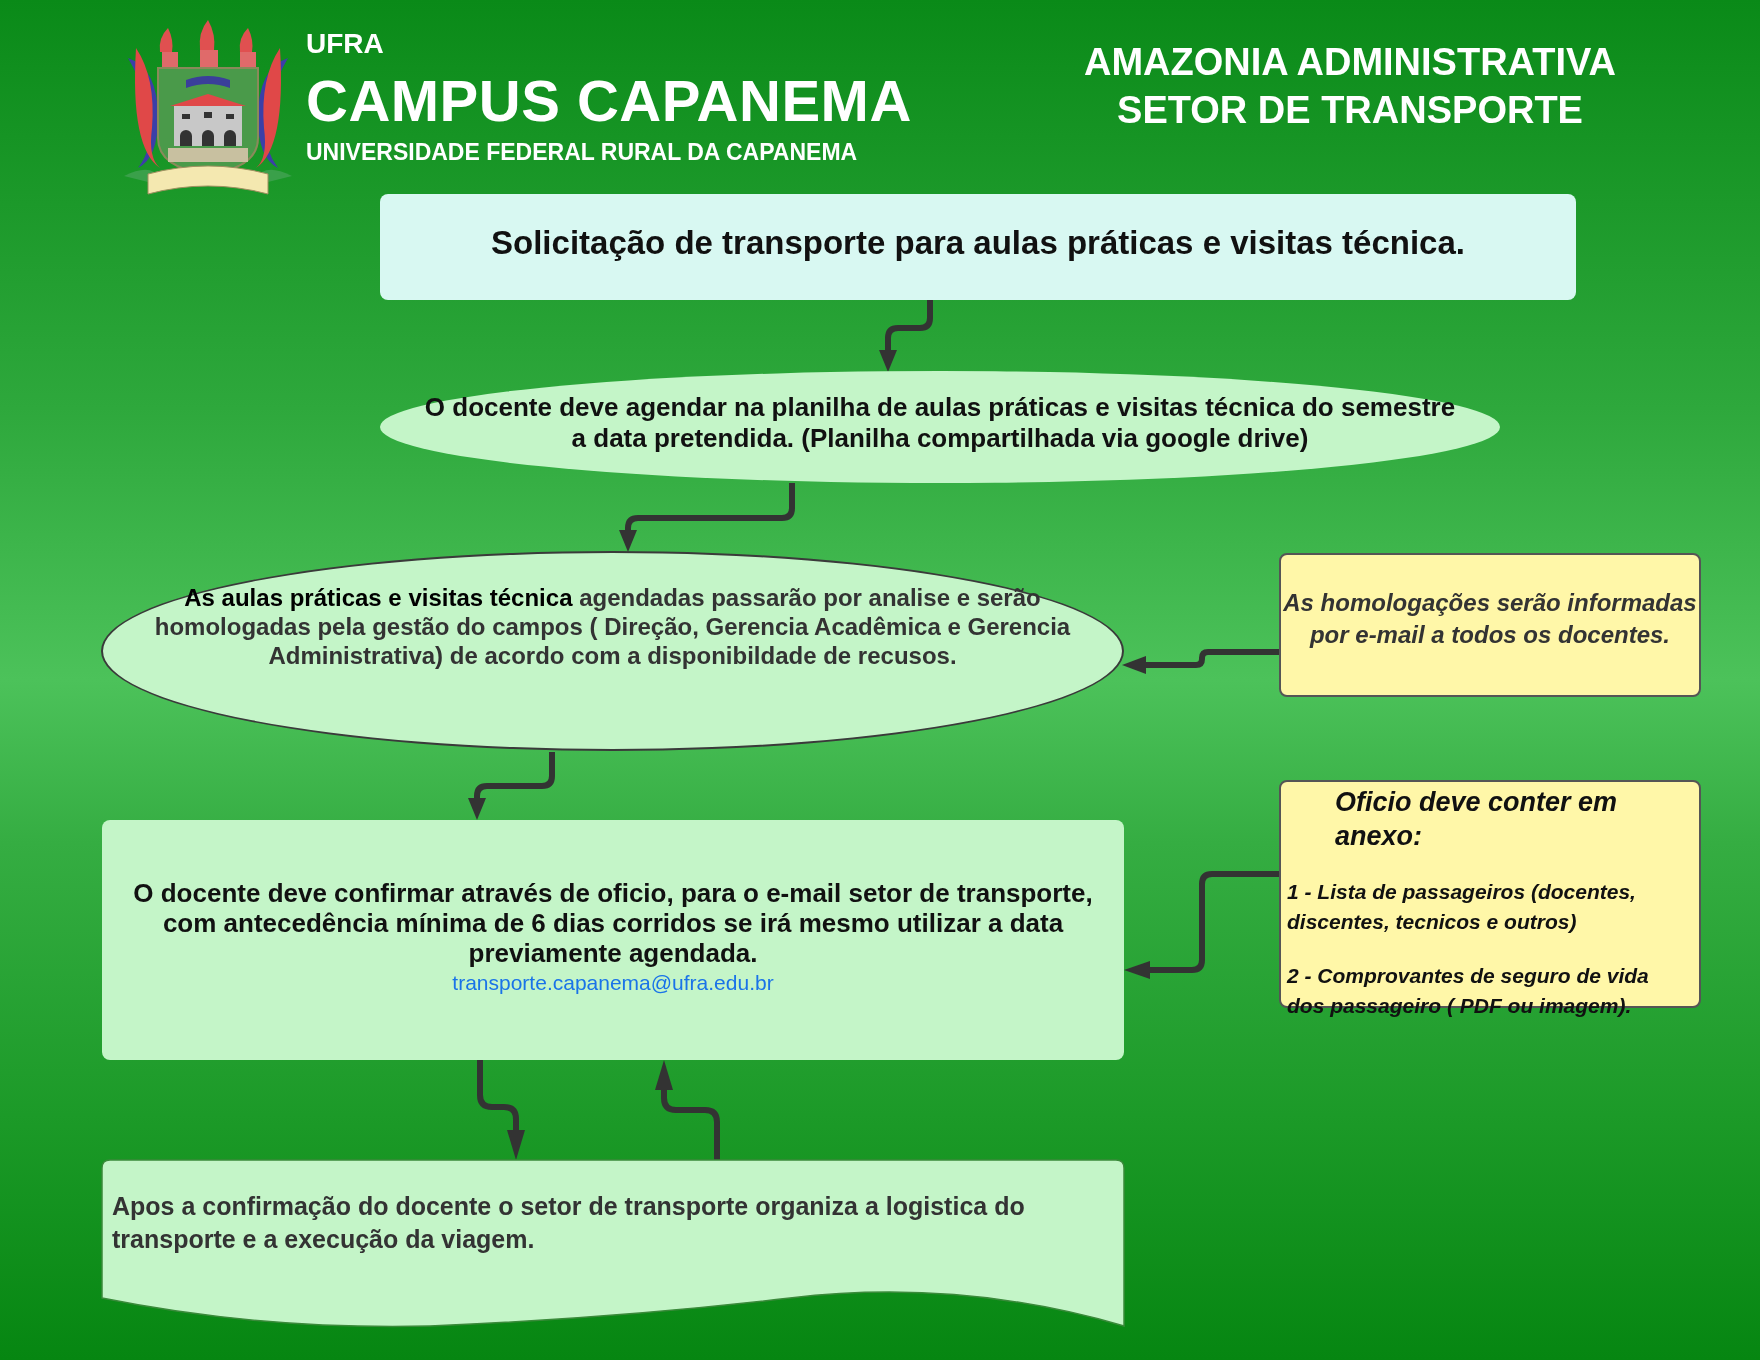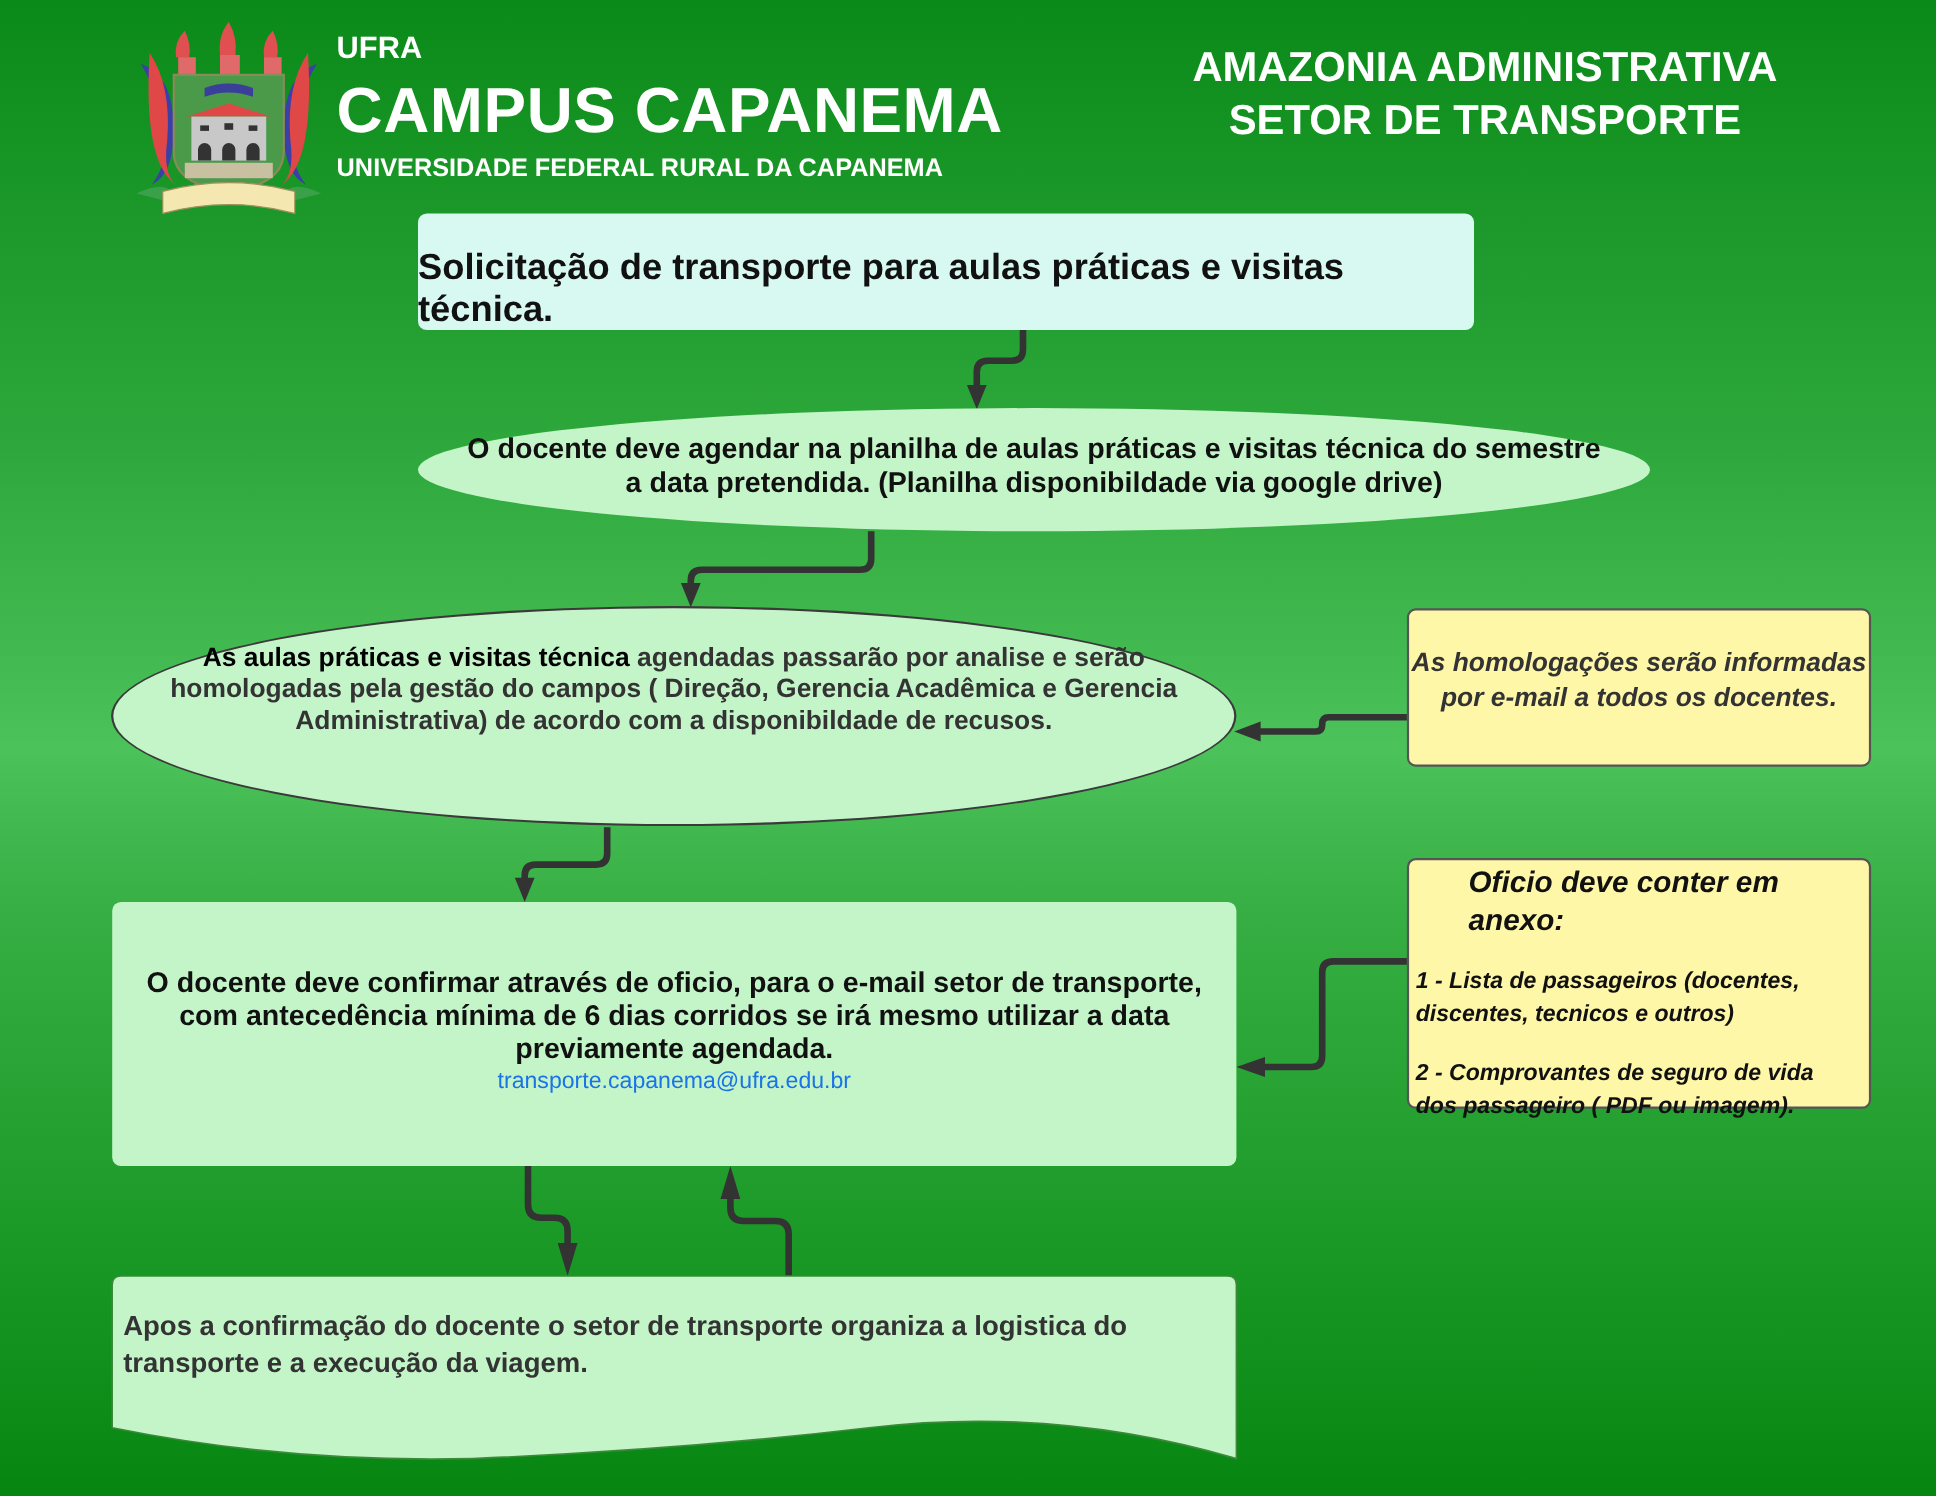--- a/index.html
+++ b/index.html
@@ -9,21 +9,21 @@
     font-family: "Liberation Sans", sans-serif;
   }
   .abs { position: absolute; }
   .logo { left: 118px; top: 18px; width: 180px; height: 186px; }
   .hdr-ufra { left: 306px; top: 28px; color: #fff; font-size: 28px; font-weight: bold; }
   .hdr-campus { left: 306px; top: 67px; color: #fff; font-size: 58px; font-weight: bold; letter-spacing: 0.5px; }
   .hdr-univ { left: 306px; top: 139px; color: #fff; font-size: 23px; font-weight: bold; }
   .hdr-right { left: 1040px; top: 38px; width: 620px; color: #fff; font-size: 38px; font-weight: bold; text-align: center; line-height: 48px; }
 
   .box-title {
-    left: 380px; top: 194px; width: 960px; height: 106px;
+    left: 380px; top: 194px; width: 1196px; height: 106px;
     background: #d8f8f2; border-radius: 8px;
     display: flex; align-items: flex-start; justify-content: center;
     box-sizing: border-box; padding-top: 30px;
     font-size: 33px; font-weight: bold; color: #111;
   }
   .ellipse1 {
     left: 380px; top: 371px; width: 1120px; height: 112px;
     background: #c4f5c8; border-radius: 50%;
     display: flex; align-items: center; justify-content: center; text-align: center;
     font-size: 26px; font-weight: bold; color: #111; line-height: 31px;
@@ -134,21 +134,21 @@
     <polygon points="507,1130 525,1130 516,1160"></polygon>
     <polygon points="655,1090 673,1090 664,1060"></polygon>
   </g>
 </svg>
 
 <div class="abs box-title">
   <span>Solicitação de transporte para aulas práticas e visitas técnica.</span>
 </div>
 
 <div class="abs ellipse1">
-  <span>O docente deve agendar na planilha de aulas práticas e visitas técnica do semestre a data pretendida. (Planilha disponibildade via google drive)</span>
+  <span>O docente deve agendar na planilha de aulas práticas e visitas técnica do semestre a data pretendida. (Planilha compartilhada via google drive)</span>
 </div>
 
 <div class="abs ellipse2">
   <span><span class="lead">As aulas práticas e visitas técnica</span><span> agendadas passarão por analise e serão homologadas pela gestão do campos ( Direção, Gerencia Acadêmica e Gerencia Administrativa) de acordo com a disponibildade de recusos.</span></span>
 </div>
 
 <div class="abs note-yellow note1">
   <span>As homologações serão informadas por e-mail a todos os docentes.</span>
 </div>
 

